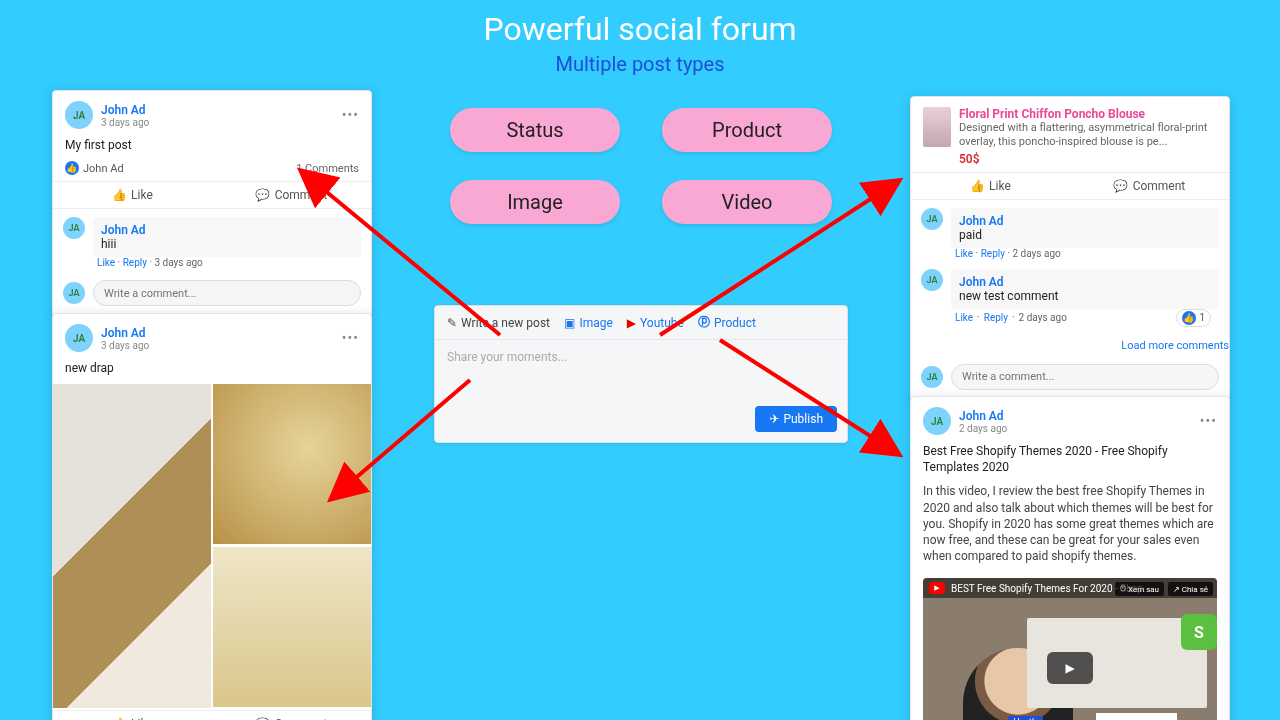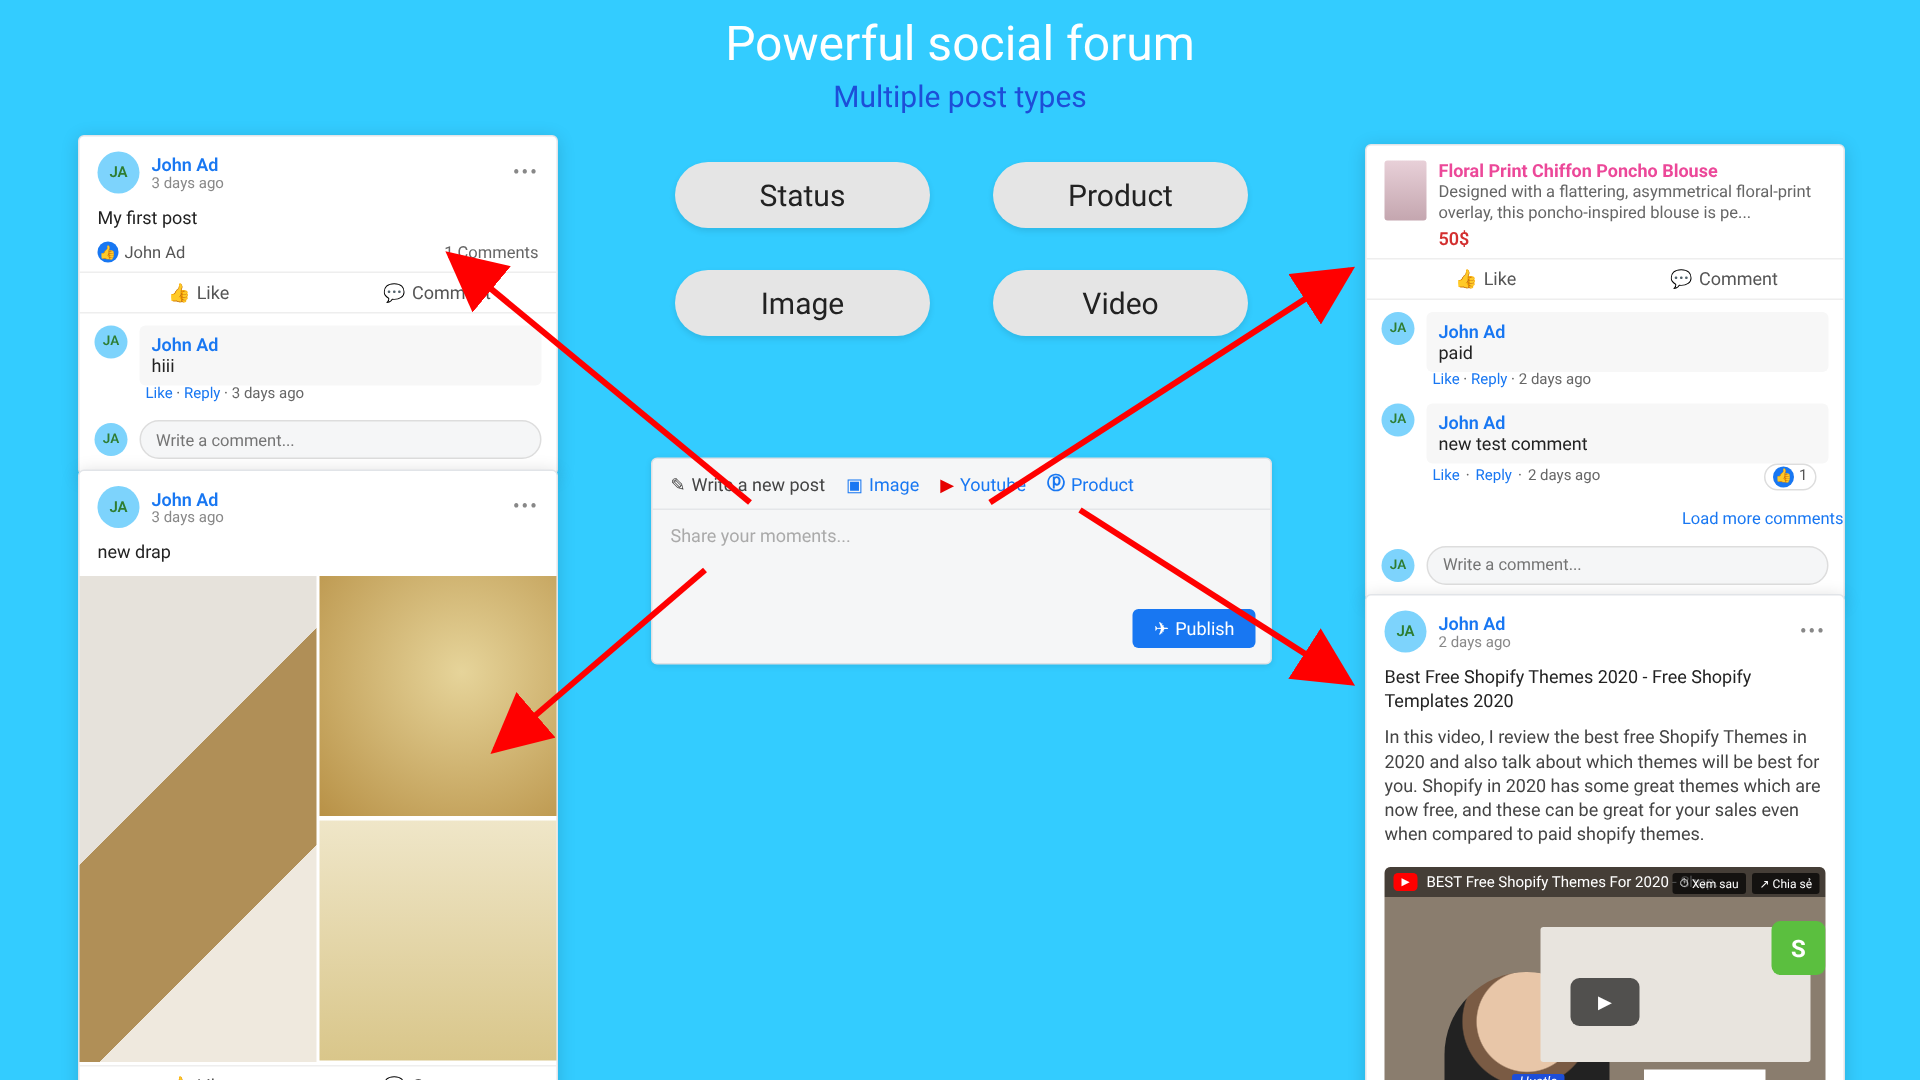--- a/index.html
+++ b/index.html
@@ -1,21 +1,21 @@
 <!DOCTYPE html>
 <html><head>
 <meta charset="utf-8">
 <style>
   * { box-sizing: border-box; margin: 0; padding: 0; font-family: -apple-system, BlinkMacSystemFont, "Segoe UI", Roboto, Helvetica, Arial, sans-serif; }
   body { background: #33ccff; width: 1280px; height: 720px; position: relative; overflow: hidden; }
 
   .hero-title   { position:absolute; left:0; right:0; top:10px; text-align:center; color:#fff; font-size:32px; font-weight:400; }
   .hero-sub     { position:absolute; left:0; right:0; top:52px; text-align:center; color:#1d4ed8; font-size:20px; font-weight:400; }
 
-  .pill { position:absolute; width:170px; height:44px; background:#e5e5e5; border-radius:22px; display:flex; align-items:center; justify-content:center; font-size:20px; color:#222; box-shadow: 0 2px 4px rgba(0,0,0,.1); }
+  .pill { position:absolute; width:170px; height:44px; background:#f9a8d4; border-radius:22px; display:flex; align-items:center; justify-content:center; font-size:20px; color:#222; box-shadow: 0 2px 4px rgba(0,0,0,.1); }
 
   .card { position:absolute; background:#fff; border:1px solid #e1e4e8; border-radius:4px; box-shadow:0 2px 12px rgba(0,0,0,.15); font-size:12px; color:#222; }
   .avatar { width:28px; height:28px; border-radius:50%; background:#7dd3fc; color:#2e7d32; display:flex; align-items:center; justify-content:center; font-size:10px; font-weight:600; flex:0 0 auto; }
   .avatar.sm { width:22px; height:22px; font-size:9px; }
   .post-head { display:flex; align-items:center; gap:8px; padding:10px 12px 4px 12px; }
   .user-link { color:#1877f2; font-weight:600; font-size:12px; }
   .time { color:#888; font-size:10px; }
   .dots { margin-left:auto; color:#888; font-size:14px; letter-spacing:1px; cursor:pointer; }
   .body-text { padding:4px 12px 8px 12px; font-size:12px; color:#222; line-height:1.35; }
   .meta-row { display:flex; justify-content:space-between; align-items:center; padding:0 12px 6px 12px; color:#666; font-size:11px; }

